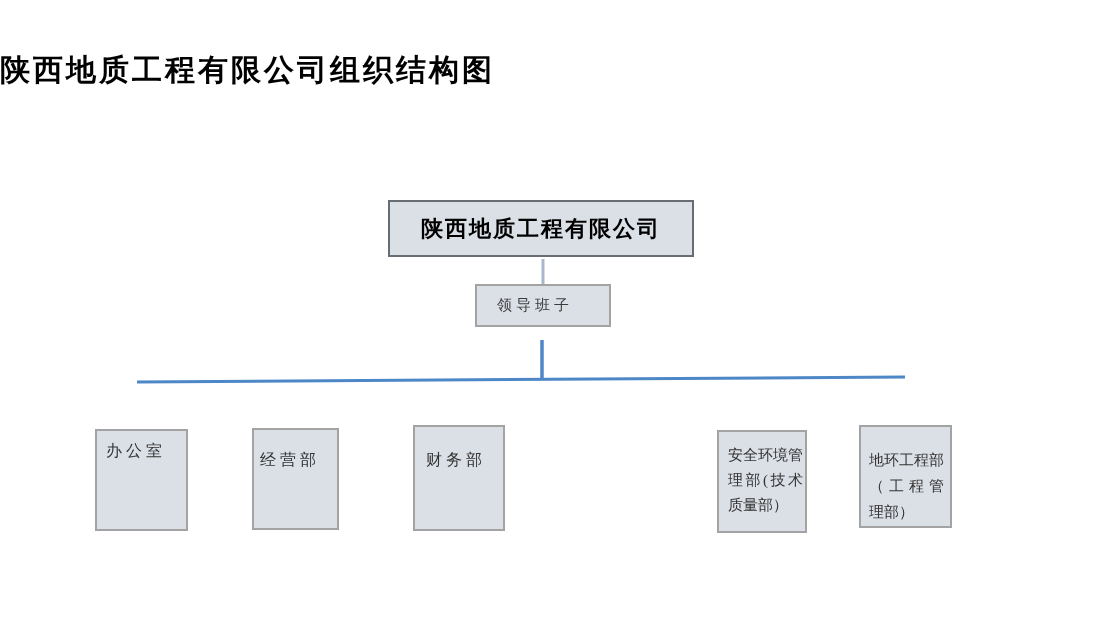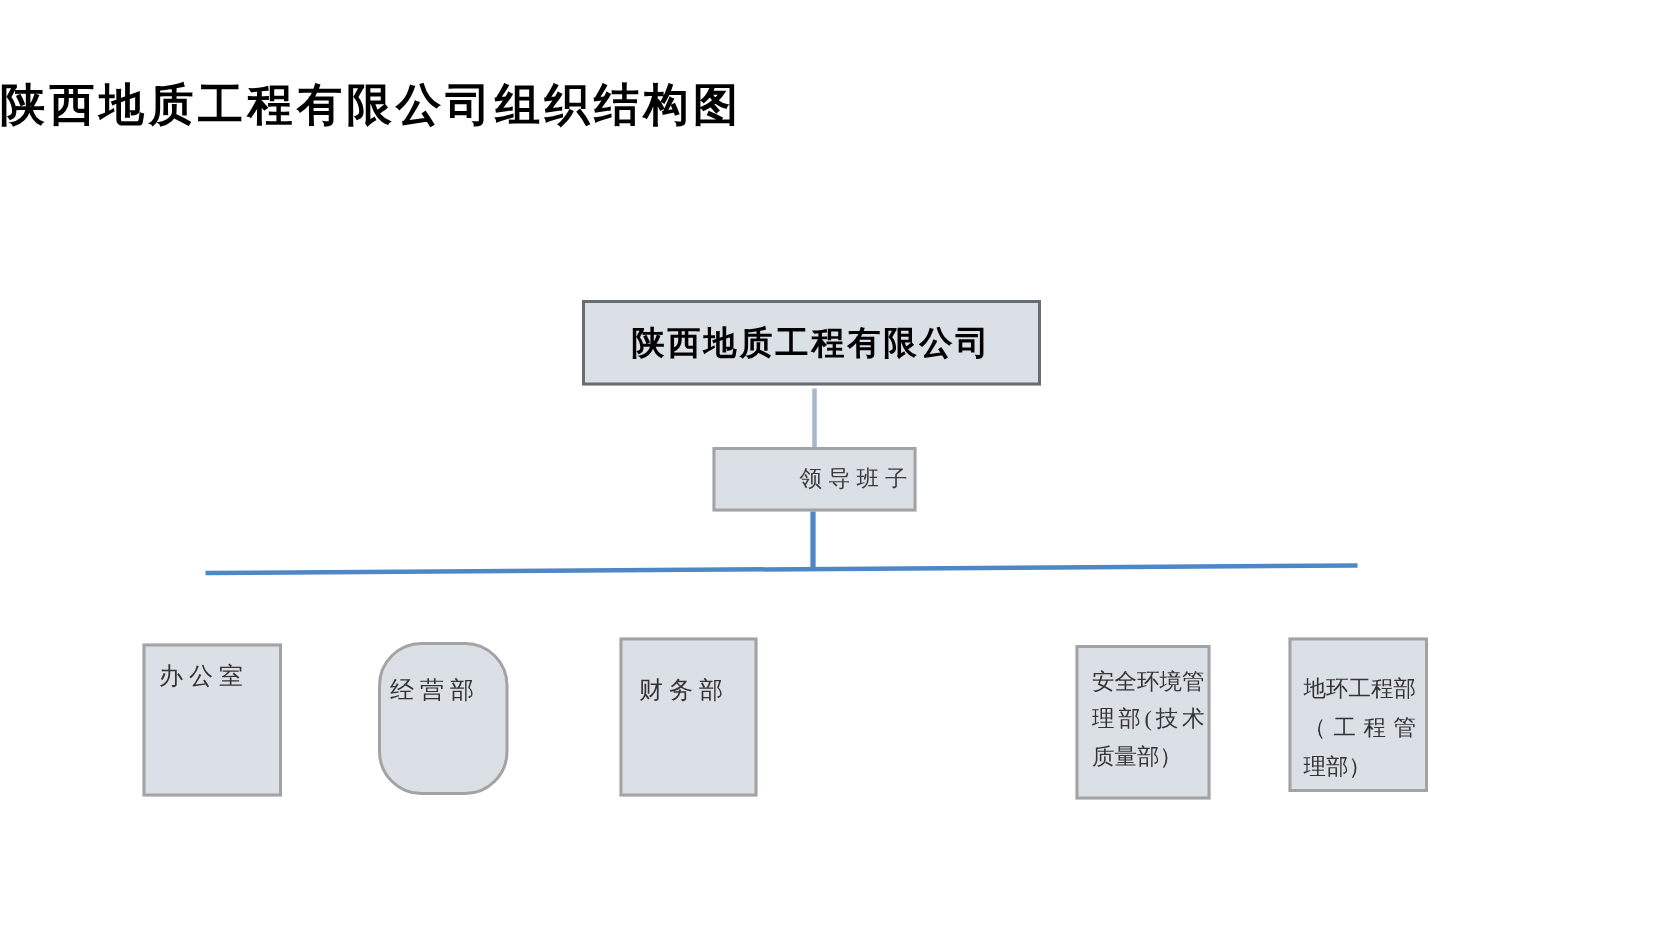--- a/index.html
+++ b/index.html
@@ -52,43 +52,43 @@
     display: flex;
     align-items: center;
     justify-content: center;
     font-size: 22px;
     font-weight: bold;
     letter-spacing: 2px;
     color: #000000;
   }
   .leadership-box {
     left: 475px;
-    top: 298px;
+    top: 284px;
     width: 136px;
     height: 43px;
     display: flex;
     align-items: center;
-    justify-content: flex-end;
+    justify-content: flex-start;
     font-size: 15px;
     letter-spacing: 4px;
     color: #3c3c3c;
     padding-left: 20px;
   }
   .dept {
     font-size: 15.5px;
     color: #333333;
   }
   .dept .line { white-space: nowrap; }
   .dept-1 {
     left: 95px;  top: 429px; width: 93px; height: 102px;
     padding: 10px 0 0 9px; letter-spacing: 4px; font-size: 16px;
   }
   .dept-2 {
     left: 252px; top: 428px; width: 87px; height: 102px;
-    padding: 20px 0 0 6px; letter-spacing: 4px; font-size: 16px; border-radius: 29px;
+    padding: 20px 0 0 6px; letter-spacing: 4px; font-size: 16px;
   }
   .dept-3 {
     left: 413px; top: 425px; width: 92px; height: 106px;
     padding: 23px 0 0 11px; letter-spacing: 4px; font-size: 16px;
   }
   .dept-4 {
     left: 557px; top: 428px; width: 93px; height: 106px;
     padding: 24px 0 0 6px; line-height: 32px; letter-spacing: 4.5px;
     font-size: 15px; overflow: hidden;
   }

